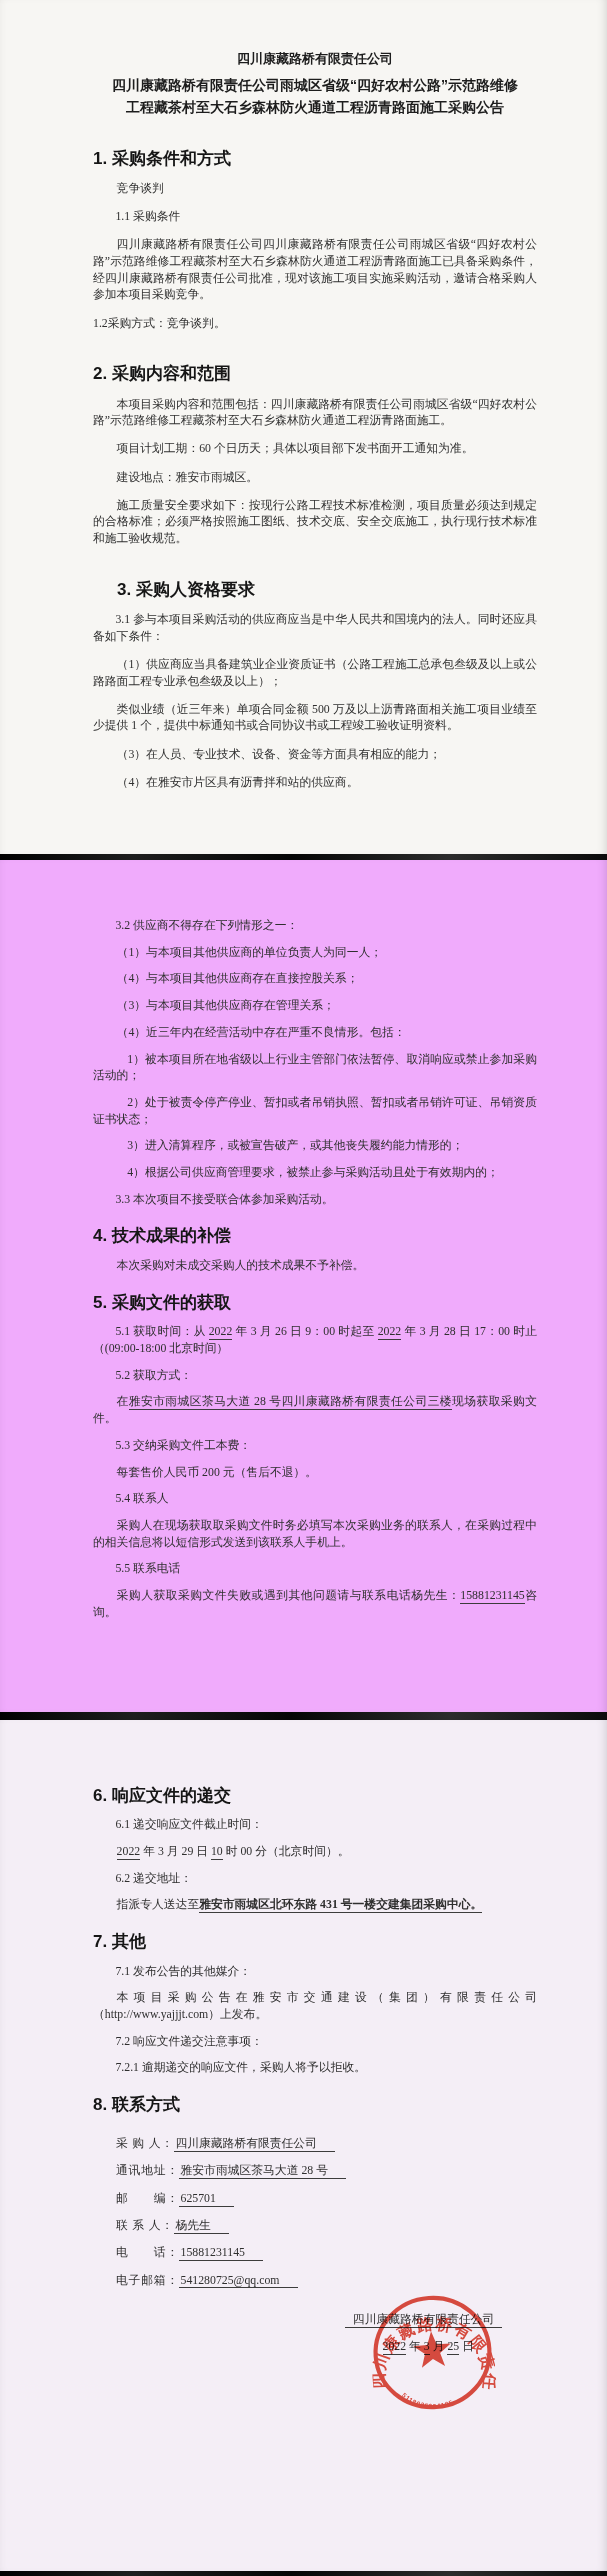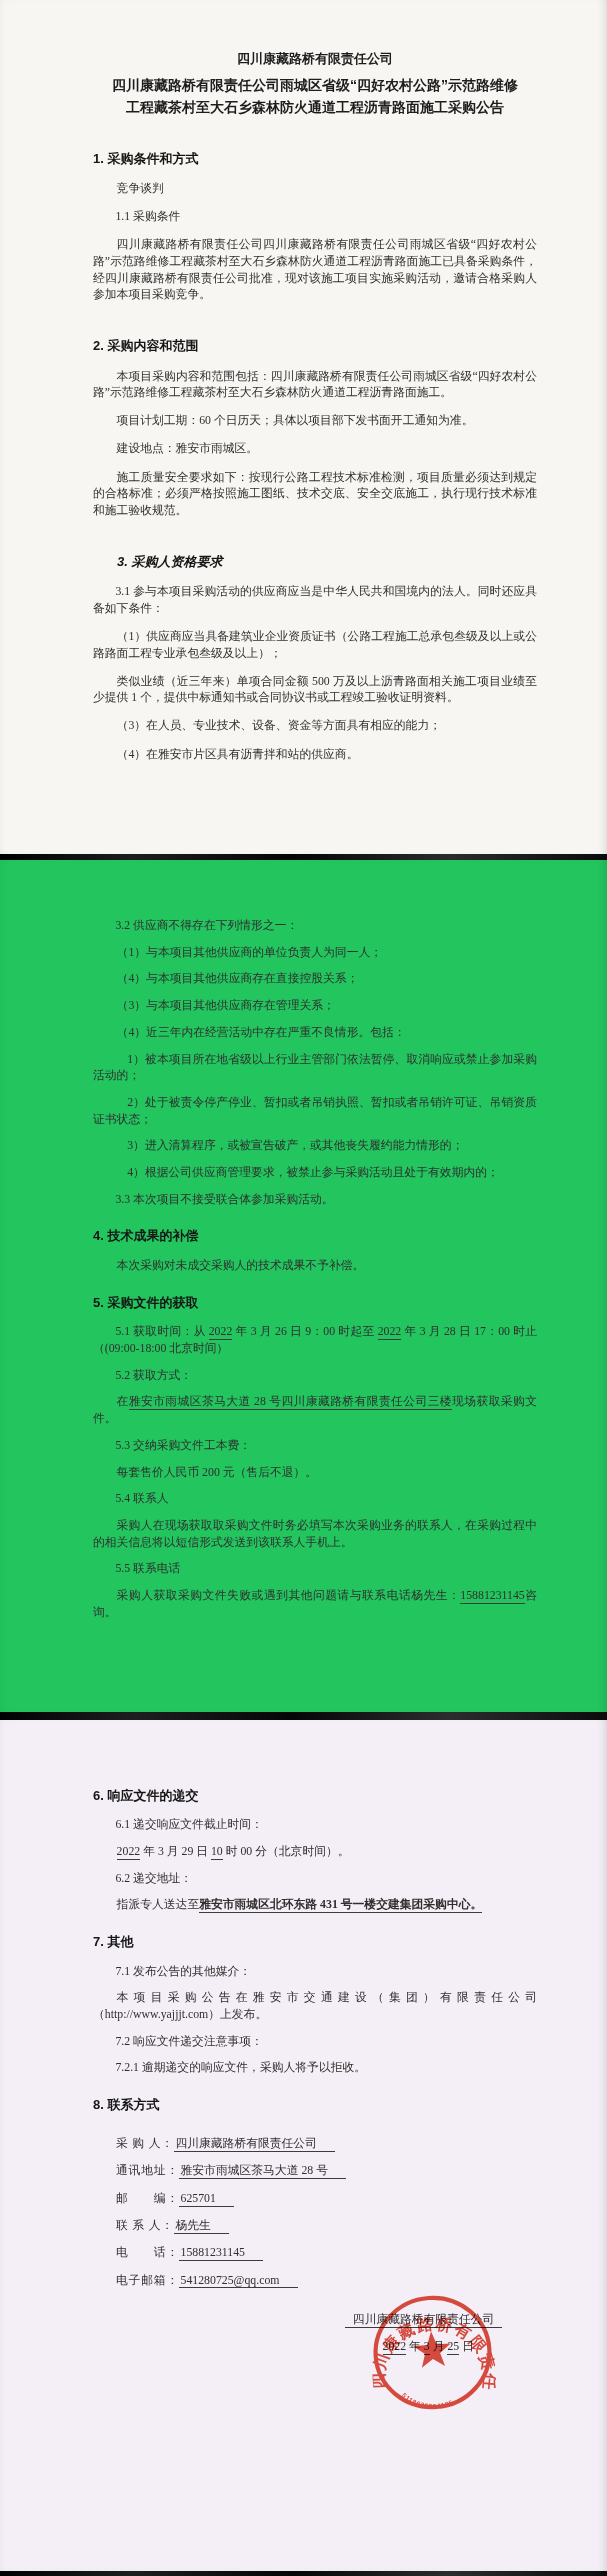--- a/index.html
+++ b/index.html
@@ -8,43 +8,43 @@
     font-family:"Liberation Serif","DejaVu Serif",serif;
     color:#2f2f2f;
   }
   .doc{width:573px;}
   .page{
     box-sizing:border-box;width:607px;position:relative;
     padding:0 70px 0 93px;
     box-shadow:inset -7.6px 0 12px -9px rgba(0,0,0,.22), inset 6px 0 10.6px -9px rgba(0,0,0,.10);
   }
   .pg1{height:854px;background:#f7f6f3;padding-top:49px;}
-  .pg2{height:852px;background:#22c55e;padding-top:47px;}
+  .pg2{height:852px;background:#f0abfc;padding-top:47px;}
   .pg3{height:851px;background:#f4eef6;padding-top:47px;}
   .edge{
     height:6px;width:607px;
     background:linear-gradient(90deg,#000 0%,#1e1e1e 22%,#050505 48%,#2c2c2c 74%,#0b0b0b 100%);
     box-shadow:0 0.8px 1.5px rgba(0,0,0,.45), 0 -0.8px 1.5px rgba(0,0,0,.35);
   }
   .e2{height:7.6px;}
   .title{
     text-align:center;margin:0;color:#1d1d1d;
     font-family:"Liberation Sans","DejaVu Sans",sans-serif;
     font-weight:700;font-size:13px;line-height:20px;
   }
   .t2{font-size:14px;line-height:18px;}
   .title + .t2{margin-top:6.8px;}
   .t2 + .t2{margin-top:4px;}
   .h{
     font-family:"Liberation Sans","DejaVu Sans",sans-serif;
-    font-weight:700;font-size:13px;line-height:21px;color:#161616;
+    font-weight:700;font-size:17px;line-height:21px;color:#161616;
     margin:18px 0 10.6px;
   }
   .pg1 .h{margin-top:32px;}
-  .h-ind{padding-left:24px;font-style:italic;}
+  .h-ind{padding-left:24px;}
   .p{
     font-size:11.8px;line-height:16.7px;text-align:justify;
     margin:10px 0;color:#2f2f2f;
   }
   .pg1 .p{margin:11.4px 0;}
   .v-body{text-indent:2em;}
   .v-sub{text-indent:1.9em;}
   .v-item{text-indent:2.9em;}
   .v-flush{text-indent:0;}
   .u{border-bottom:0.8px solid #3c3c3c;padding-bottom:0.8px;}
@@ -76,20 +76,21 @@
 <div class="doc">
 
   <section class="page pg1">
       <div class="title">四川康藏路桥有限责任公司</div>
       <div class="title t2">四川康藏路桥有限责任公司雨城区省级“四好农村公路”示范路维修</div>
       <div class="title t2">工程藏茶村至大石乡森林防火通道工程沥青路面施工采购公告</div>
       <div class="h">1. 采购条件和方式</div>
       <p class="p v-body">竞争谈判</p>
       <p class="p v-sub">1.1 采购条件</p>
       <p class="p v-body">四川康藏路桥有限责任公司四川康藏路桥有限责任公司雨城区省级“四好农村公路”示范路维修工程藏茶村至大石乡森林防火通道工程沥青路面施工已具备采购条件，经四川康藏路桥有限责任公司批准，现对该施工项目实施采购活动，邀请合格采购人参加本项目采购竞争。</p>
+      <p class="p v-flush">1.2采购方式：竞争谈判。</p>
       <div class="h">2. 采购内容和范围</div>
       <p class="p v-body">本项目采购内容和范围包括：四川康藏路桥有限责任公司雨城区省级“四好农村公路”示范路维修工程藏茶村至大石乡森林防火通道工程沥青路面施工。</p>
       <p class="p v-body">项目计划工期：60 个日历天；具体以项目部下发书面开工通知为准。</p>
       <p class="p v-body">建设地点：雅安市雨城区。</p>
       <p class="p v-body">施工质量安全要求如下：按现行公路工程技术标准检测，项目质量必须达到规定的合格标准；必须严格按照施工图纸、技术交底、安全交底施工，执行现行技术标准和施工验收规范。</p>
       <div class="h h-ind">3. 采购人资格要求</div>
       <p class="p v-sub">3.1 参与本项目采购活动的供应商应当是中华人民共和国境内的法人。同时还应具备如下条件：</p>
       <p class="p v-body">（1）供应商应当具备建筑业企业资质证书（公路工程施工总承包叁级及以上或公路路面工程专业承包叁级及以上）；</p>
       <p class="p v-body">类似业绩（近三年来）单项合同金额 500 万及以上沥青路面相关施工项目业绩至少提供 1 个，提供中标通知书或合同协议书或工程竣工验收证明资料。</p>
       <p class="p v-body">（3）在人员、专业技术、设备、资金等方面具有相应的能力；</p>

